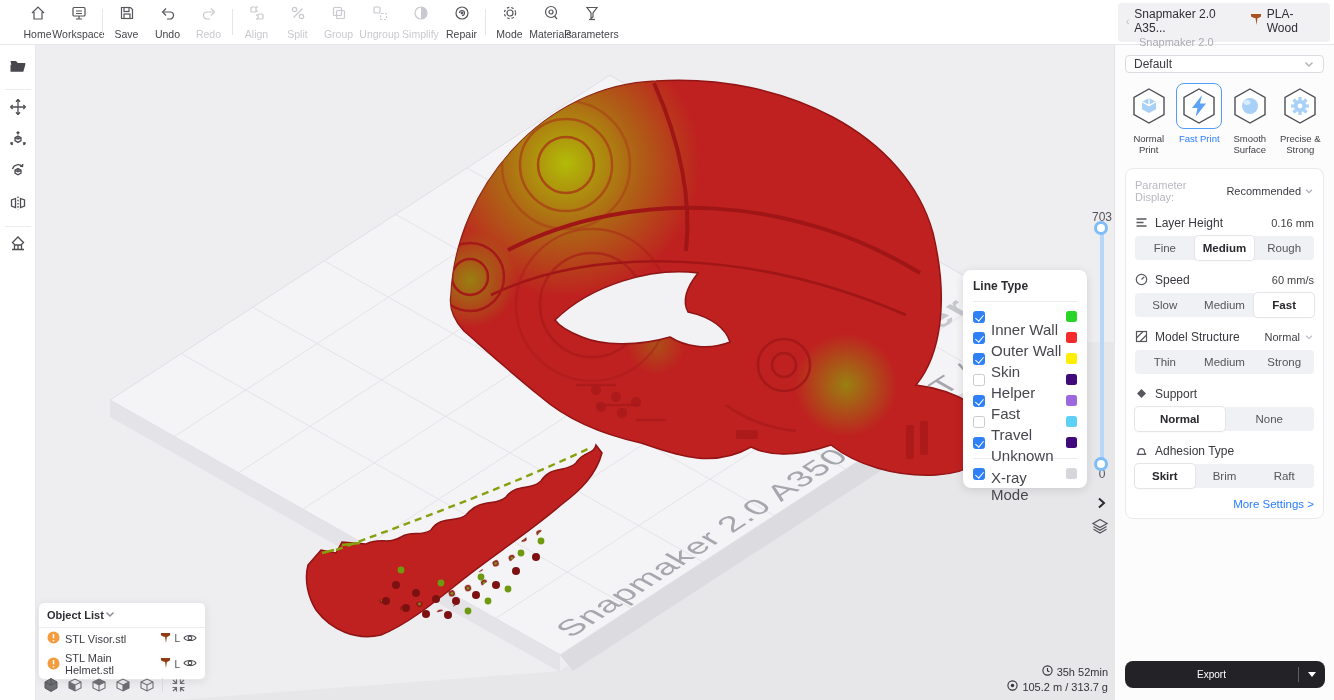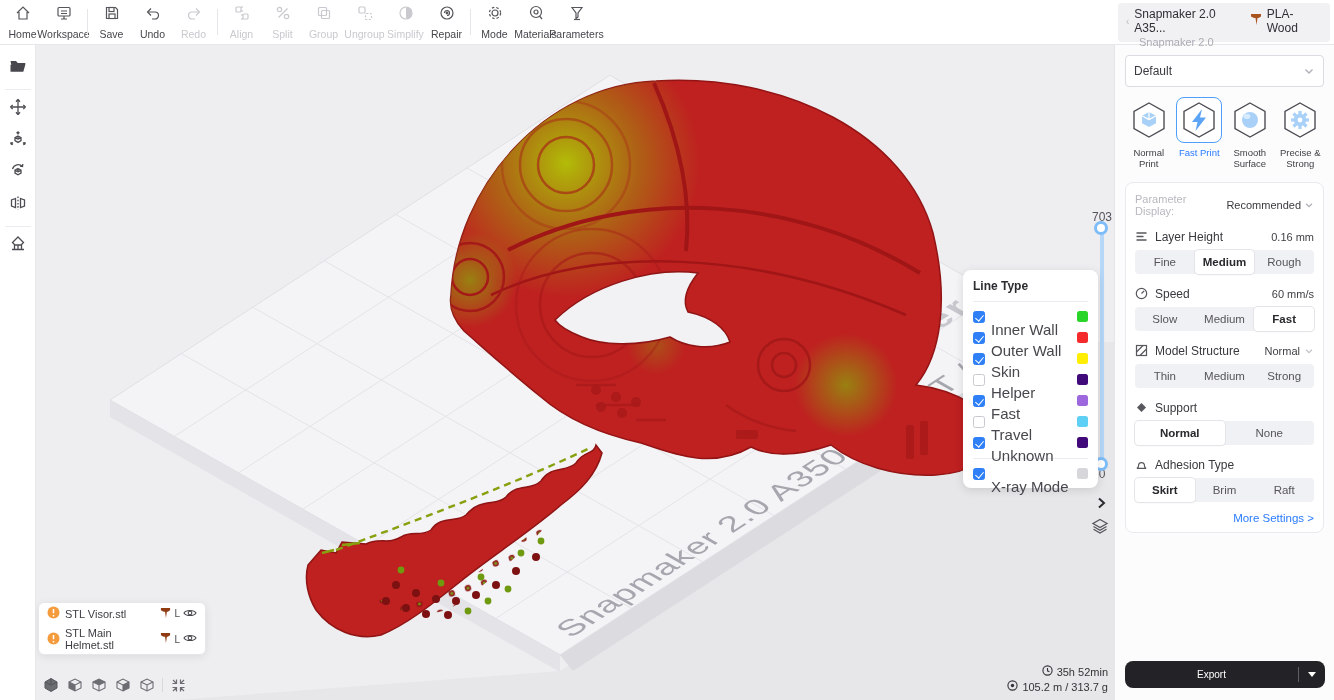--- a/index.html
+++ b/index.html
@@ -1,21 +1,21 @@
 <!DOCTYPE html>
 <html><head>
 <meta charset="utf-8">
 <style>
   * { margin:0; padding:0; box-sizing:border-box; }
   html,body { width:1334px; height:700px; overflow:hidden; }
   body { font-family:"Liberation Sans", sans-serif; background:#ececef; color:#3a3a40; }
   .app { position:relative; width:1334px; height:700px; background:#ececef; }
 
   
-  .toolbar { position:absolute; left:0; top:0; width:1334px; height:45px; background:#fff; border-bottom:1px solid #e7e7ea; display:flex; align-items:center; padding-left:2px; z-index:30; }
+  .toolbar { position:absolute; left:0; top:0; width:1334px; height:45px; background:#fff; border-bottom:1px solid #e7e7ea; display:flex; align-items:center; padding-left:17px; z-index:30; }
   .tbtn { width:41px; height:42px; display:flex; flex-direction:column; align-items:center; justify-content:center; gap:2px; cursor:pointer; }
   .tbtn svg { stroke:#55555b; fill:none; stroke-width:1.2; }
   .tbtn .tlabel { font-size:10.5px; color:#45454b; white-space:nowrap; }
   .tbtn.disabled svg { stroke:#c9c9cf; }
   .tbtn.disabled .tlabel { color:#c9c9cf; }
   .tsep { width:1px; height:26px; background:#e6e6ea; margin:0 3px; }
 
   
   .machine-box { position:absolute; right:4px; top:3px; width:212px; height:39px; background:#f1f1f4; border-radius:4px; padding:4px 8px 2px 8px; z-index:31; cursor:pointer; }
   .machine-line1 { display:flex; align-items:center; gap:5px; font-size:12px; color:#2f2f34; }
@@ -26,21 +26,21 @@
   .left-rail { position:absolute; left:0; top:45px; width:36px; height:655px; background:#fff; border-right:1px solid #e7e7ea; z-index:25; display:flex; flex-direction:column; align-items:center; padding-top:8px; }
   .rail-btn { width:30px; height:30px; display:flex; align-items:center; justify-content:center; cursor:pointer; border-radius:4px; margin-bottom:2px; }
   .rail-btn svg { stroke:#4c4c52; fill:none; stroke-width:1.3; }
   .rail-sep { width:26px; height:1px; background:#ececf0; margin:4px 0; }
 
   
   .viewport { position:absolute; left:36px; top:45px; width:1078px; height:655px; overflow:hidden; }
   .scene { position:absolute; left:0; top:0; }
 
   
-  .linetype { position:absolute; left:927px; top:225px; width:135px; background:#fff; border-radius:8px; box-shadow:0 2px 10px rgba(0,0,0,.12); padding:9px 10px 8px 10px; z-index:10; }
+  .linetype { position:absolute; left:927px; top:225px; width:124px; background:#fff; border-radius:8px; box-shadow:0 2px 10px rgba(0,0,0,.12); padding:9px 10px 8px 10px; z-index:10; }
   .linetype h4 { font-size:12px; color:#2c2c31; font-weight:bold; padding-bottom:8px; border-bottom:1px solid #ececf0; }
   .lt-row { display:flex; align-items:center; margin-top:8px; height:13px; }
   .lt-row .lbl { font-size:15px; color:#47474d; margin-left:6px;margin-top:25px; }
   .lt-row .swatch { margin-left:auto; width:11px; height:11px; border-radius:2.5px; }
   .lt-div { height:1px; background:#ececf0; margin-top:9px; }
   .cb { width:12px; height:12px; border-radius:2.5px; border:1px solid #c9c9d0; background:#fff; position:relative; cursor:pointer; flex:none; }
   .cb.checked { background:#2f80f7; border-color:#2f80f7; }
   .cb.checked:after { content:""; position:absolute; left:3px; top:1px; width:4px; height:7px; border:solid #fff; border-width:0 1.6px 1.6px 0; transform:rotate(40deg); }
 
   
@@ -67,21 +67,21 @@
   .viewbar { position:absolute; left:6px; top:631px; display:flex; align-items:center; gap:6px; z-index:10; }
   .vb { width:18px; height:18px; display:flex; align-items:center; justify-content:center; cursor:pointer; }
   .vb-sep { width:1px; height:14px; background:#d8d8dd; }
 
   
   .stats { position:absolute; right:6px; bottom:5px; text-align:right; z-index:8; font-size:11px; color:#333338; line-height:15px; }
   .stats .row { display:flex; align-items:center; justify-content:flex-end; gap:4px; }
 
   
   .rpanel { position:absolute; left:1114px; top:45px; width:220px; height:655px; background:#fcfcfd; border-left:1px solid #e5e5e9; z-index:20; padding:10px; }
-  .preset-select { height:32px; background:#fff; border:1px solid #dbdbe1; border-radius:4px; display:flex; align-items:center; padding:0 8px; font-size:12px; color:#3a3a40; cursor:pointer; }
+  .preset-select { height:18px; background:#fff; border:1px solid #dbdbe1; border-radius:4px; display:flex; align-items:center; padding:0 8px; font-size:12px; color:#3a3a40; cursor:pointer; }
   .preset-select svg { margin-left:auto; }
   .presets { display:flex; gap:3px; margin-top:10px; }
   .ptile { flex:1; display:flex; flex-direction:column; align-items:center; cursor:pointer; }
   .ptile .pic { width:46px; height:46px; border:1px solid transparent; border-radius:8px; display:flex; align-items:center; justify-content:center; background:transparent; }
   .ptile.selected .pic { border-color:#4f9ef8; background:#fff; }
   .ptile .plab { font-size:9.5px; line-height:1.2; text-align:center; color:#3e3e44; margin-top:4px; }
   .ptile.selected .plab { color:#2a7cff; }
 
   .param-card { background:#fff; border:1px solid #e9e9ee; border-radius:8px; padding:10px 9px 8px 9px; margin-top:12px; }
   .pdisp { display:flex; align-items:center; font-size:11px; }
@@ -440,20 +440,26 @@
     </div>
     <div class="vp-layers">
       <svg width="18" height="18" viewBox="0 0 18 18" fill="none" stroke="#55555c" stroke-width="1.3">
           <path d="M9,2.5 L16,6.5 L9,10.5 L2,6.5 Z"></path>
           <path d="M2.5,9.5 L9,13.2 L15.5,9.5"></path>
           <path d="M2.5,12.3 L9,16 L15.5,12.3"></path>
         </svg>
     </div>
 
     <div class="objlist">
+      <div class="ol-head">
+        <span class="t">Object List</span>
+        <span><svg width="12" height="12" viewBox="0 0 12 12" fill="none" stroke="#8a8a92" stroke-width="1.4">
+              <path d="M2.5,4.5 L6,8 L9.5,4.5"></path>
+            </svg></span>
+      </div>
       <div class="ol-row">
         <span><svg width="13" height="13" viewBox="0 0 13 13">
               <circle cx="6.5" cy="6.5" r="6" fill="#f49b3d"></circle>
               <path d="M6.5,3 v4.2 M6.5,9 v1.4" stroke="#fff" stroke-width="1.5"></path>
             </svg></span>
         <span class="nm">STL Visor.stl</span>
         <span class="ol-right">
           <span><svg width="11" height="12" viewBox="0 0 12 13">
                 <path d="M1,1 h10 v2.5 l-2.5,1.5 h-1 l-1,7 l-1,-7 h-1.5 l-3,-1.5 z" fill="#8f3c12" stroke="none"></path>
               </svg></span>

